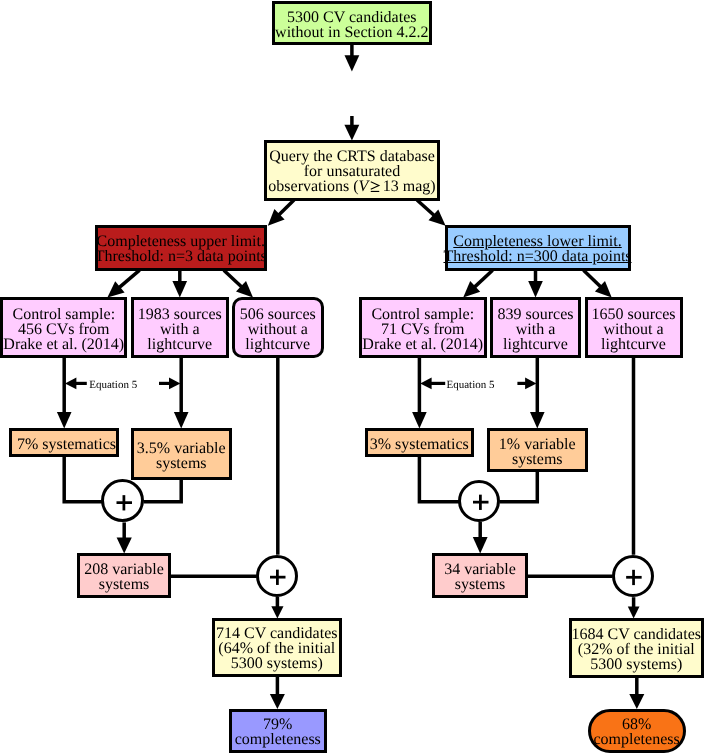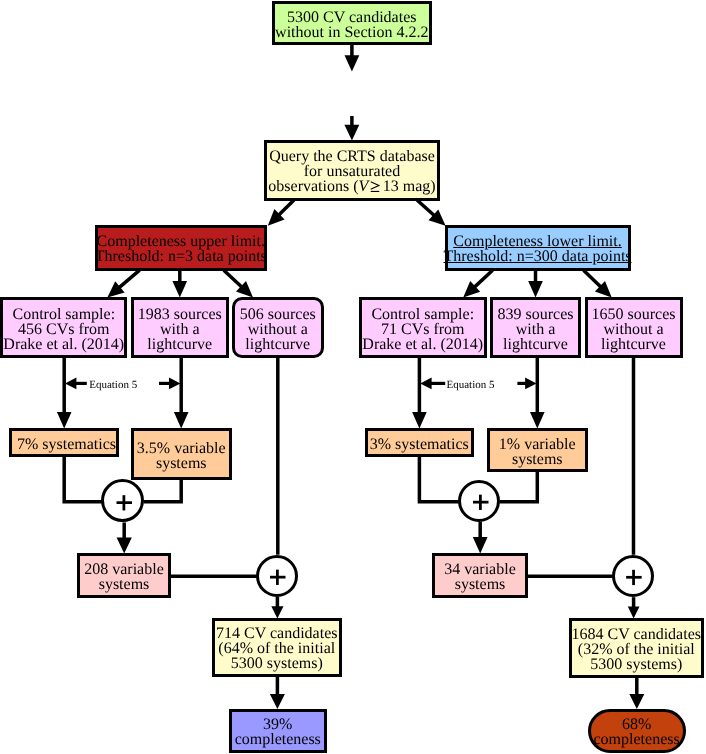--- a/index.html
+++ b/index.html
@@ -226,25 +226,25 @@
     </div>
 <div class="nodebox" style="left: 568.5px; top: 618px; width: 135.5px; height: 59.5px; background: rgb(255, 252, 204);">
       <div class="lblwrap">
         <div class="ln">1684 CV candidates</div>
         <div class="ln">(32% of the initial</div>
         <div class="ln">5300 systems)</div>
       </div>
     </div>
 <div class="nodebox" style="left: 228.5px; top: 708.6px; width: 98.5px; height: 44.2px; background: rgb(153, 153, 255);">
       <div class="lblwrap">
-        <div class="ln">39%</div>
+        <div class="ln">79%</div>
         <div class="ln">completeness</div>
       </div>
     </div>
-<div class="nodebox" style="left: 587.5px; top: 708.6px; width: 98.2px; height: 44.2px; background: #c2410c; border-radius: 22px;">
+<div class="nodebox" style="left: 587.5px; top: 708.6px; width: 98.2px; height: 44.2px; background: #f97316; border-radius: 22px;">
       <div class="lblwrap">
         <div class="ln">68%</div>
         <div class="ln">completeness</div>
       </div>
     </div>
 <div class="eqlabel" style="left:89.2px;top:376.8px;width:70px">Equation 5</div>
 <div class="eqlabel" style="left:446.5px;top:376.8px;width:70px">Equation 5</div>
 </div>
 
 </body></html>

